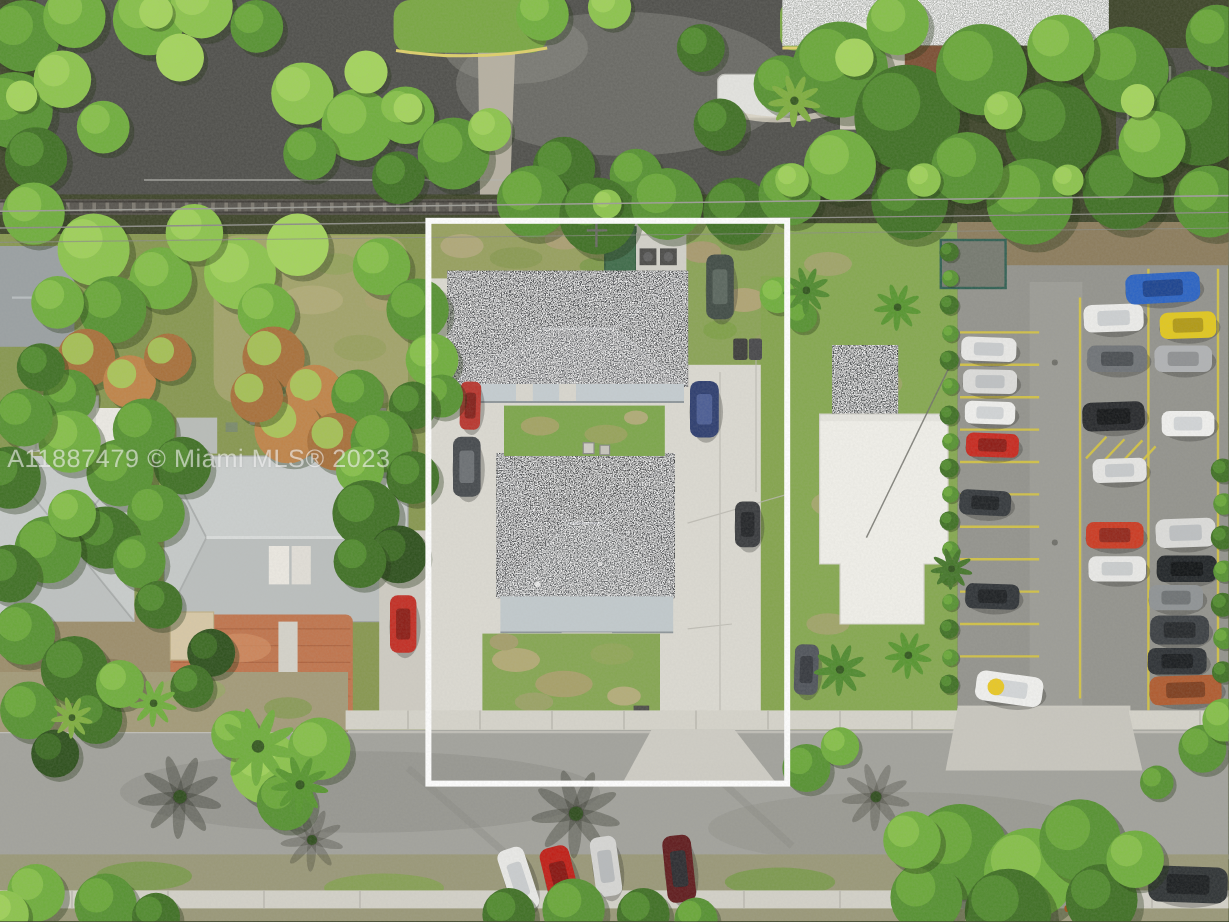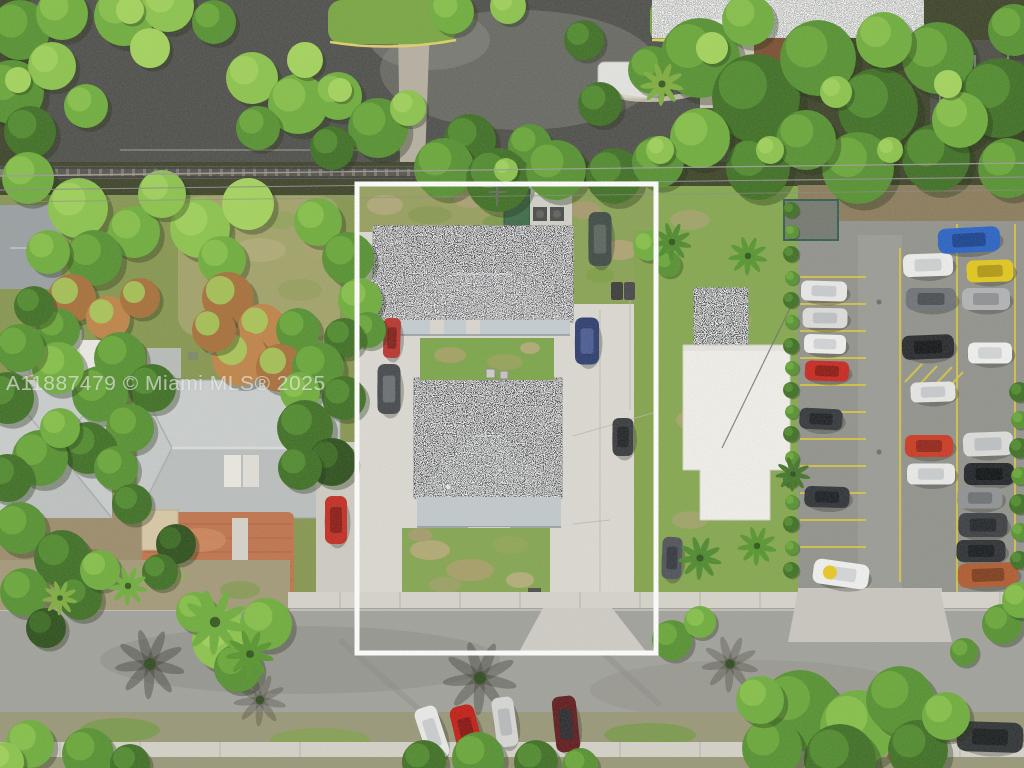--- a/index.html
+++ b/index.html
@@ -1377,14 +1377,14 @@
     <path d="M497,182 V206 M489,192 H506" stroke="#6a6a64" stroke-width="2"></path>
   </g>
 
   <g id="annotation-layer">
         <rect x="357" y="184" width="299" height="469" fill="none" stroke="#ffffff" stroke-width="5"></rect>
       </g>
 
   <rect x="0" y="0" width="1024" height="768" filter="url(#grain)" opacity="0.5" pointer-events="none"></rect>
 </svg>
 
-<div class="watermark">A11887479 © Miami MLS® 2025</div>
+<div class="watermark">A11887479 © Miami MLS® 2023</div>
 </div>
 
 </body></html>

